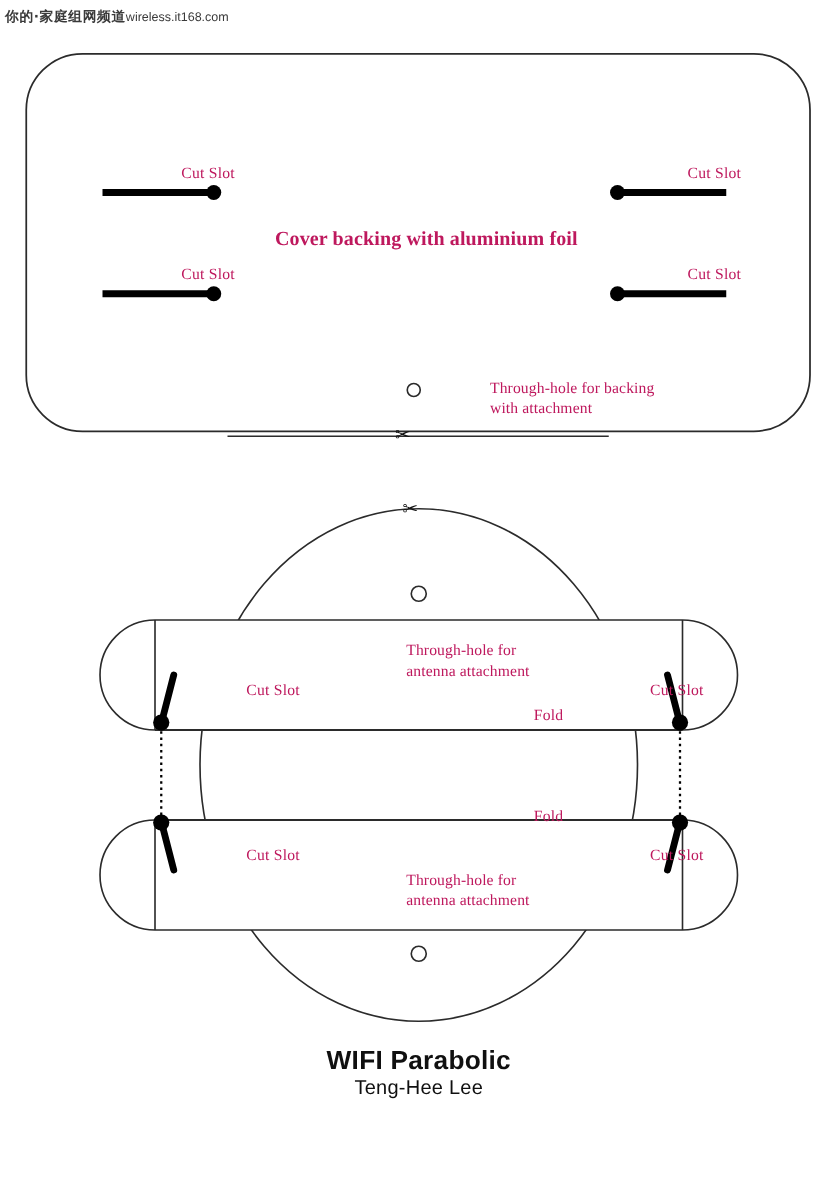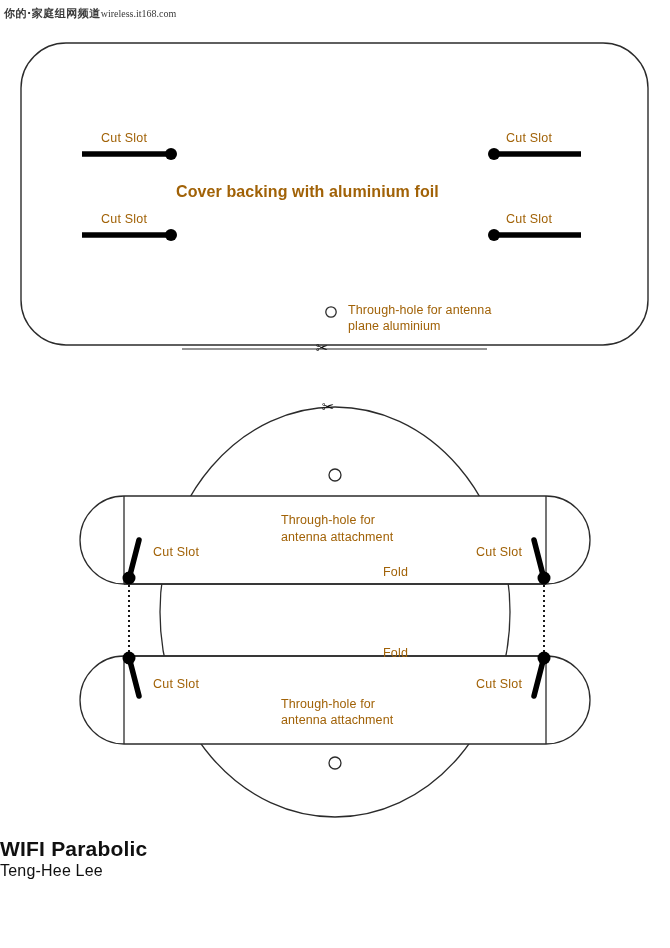--- a/index.html
+++ b/index.html
@@ -35,31 +35,32 @@
     left: 4px;
     top: 6px;
     font-family: "DejaVu Sans", sans-serif;
     font-size: 11px;
     letter-spacing: 0.5px;
     color: #3a3a3a;
     white-space: nowrap;
     font-weight: bold;
   }
   .watermark .wm-ascii {
-    font-family: Liberation Serif, serif;
+    font-family: Liberation Sans, sans-serif;
     font-weight: normal;
     font-size: 10px;
     letter-spacing: 0px;
   }
   
   .lbl {
     position: absolute;
     white-space: pre;
-    font-family: Liberation Sans, sans-serif;
-    color: #a16207;
+    font-family: Liberation Serif, serif;
+    color: #be185d;
+    margin-left: 44px;
   }
   .lbl-cutslot {
     font-size: 12.5px;
     letter-spacing: 0.2px;
   }
   .lbl-fold {
     font-size: 12.5px;
     letter-spacing: 0.2px;
   }
   .lbl-note {
@@ -70,21 +71,21 @@
   .lbl-heading {
     font-size: 16px;
     font-weight: bold;
     letter-spacing: 0.1px;
   }
   .title-block {
     position: absolute;
     left: 0;
     top: 836px;
     width: 670px;
-    text-align: left;
+    text-align: center;
   }
   .title-main {
     font-size: 21px;
     font-weight: bold;
     line-height: 25px;
     letter-spacing: 0.2px;
     color: #101010;
   }
   .title-author {
     font-size: 16px;
@@ -169,22 +170,22 @@
   <div class="lbl lbl-cutslot" style="left:101px; top:131px;">Cut Slot</div>
 
   <div class="lbl lbl-cutslot" style="left:506px; top:131px;">Cut Slot</div>
 
   <div class="lbl lbl-cutslot" style="left:101px; top:212px;">Cut Slot</div>
 
   <div class="lbl lbl-cutslot" style="left:506px; top:212px;">Cut Slot</div>
 
   <div class="lbl lbl-heading" style="left:176px; top:183px;text-align:center;">Cover backing with aluminium foil</div>
 
-  <div class="lbl lbl-note" style="left:348px; top:303px;">Through-hole for antenna</div>
-  <div class="lbl lbl-note" style="left:348px; top:319px;">plane aluminium</div>
+  <div class="lbl lbl-note" style="left:348px; top:303px;">Through-hole for backing</div>
+  <div class="lbl lbl-note" style="left:348px; top:319px;">with attachment</div>
 
   <div class="lbl lbl-note" style="left:281px; top:513px;">Through-hole for</div>
   <div class="lbl lbl-note" style="left:281px; top:530px;">antenna attachment</div>
 
   <div class="lbl lbl-cutslot" style="left:153px; top:545px;">Cut Slot</div>
   <div class="lbl lbl-cutslot" style="left:476px; top:545px;">Cut Slot</div>
 
   <div class="lbl lbl-fold" style="left:383px; top:565px;">Fold</div>
 
   <div class="lbl lbl-fold" style="left:383px; top:646px;">Fold</div>

